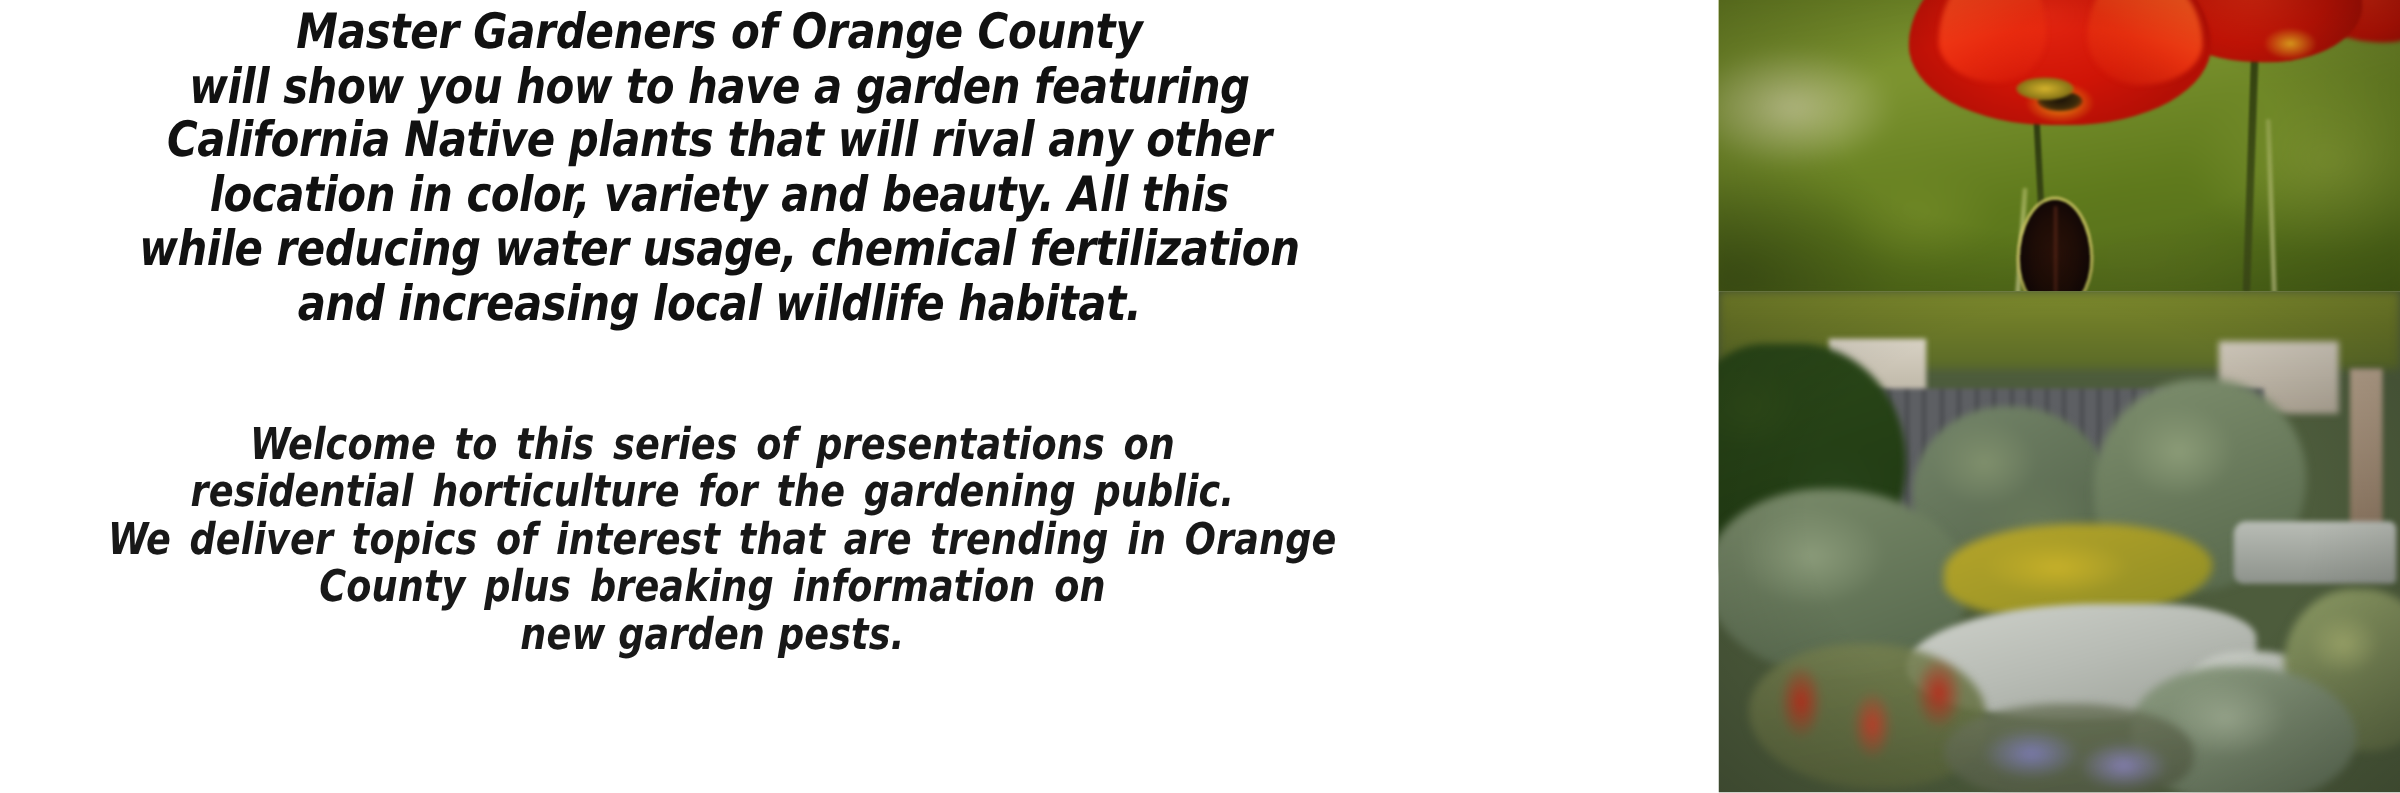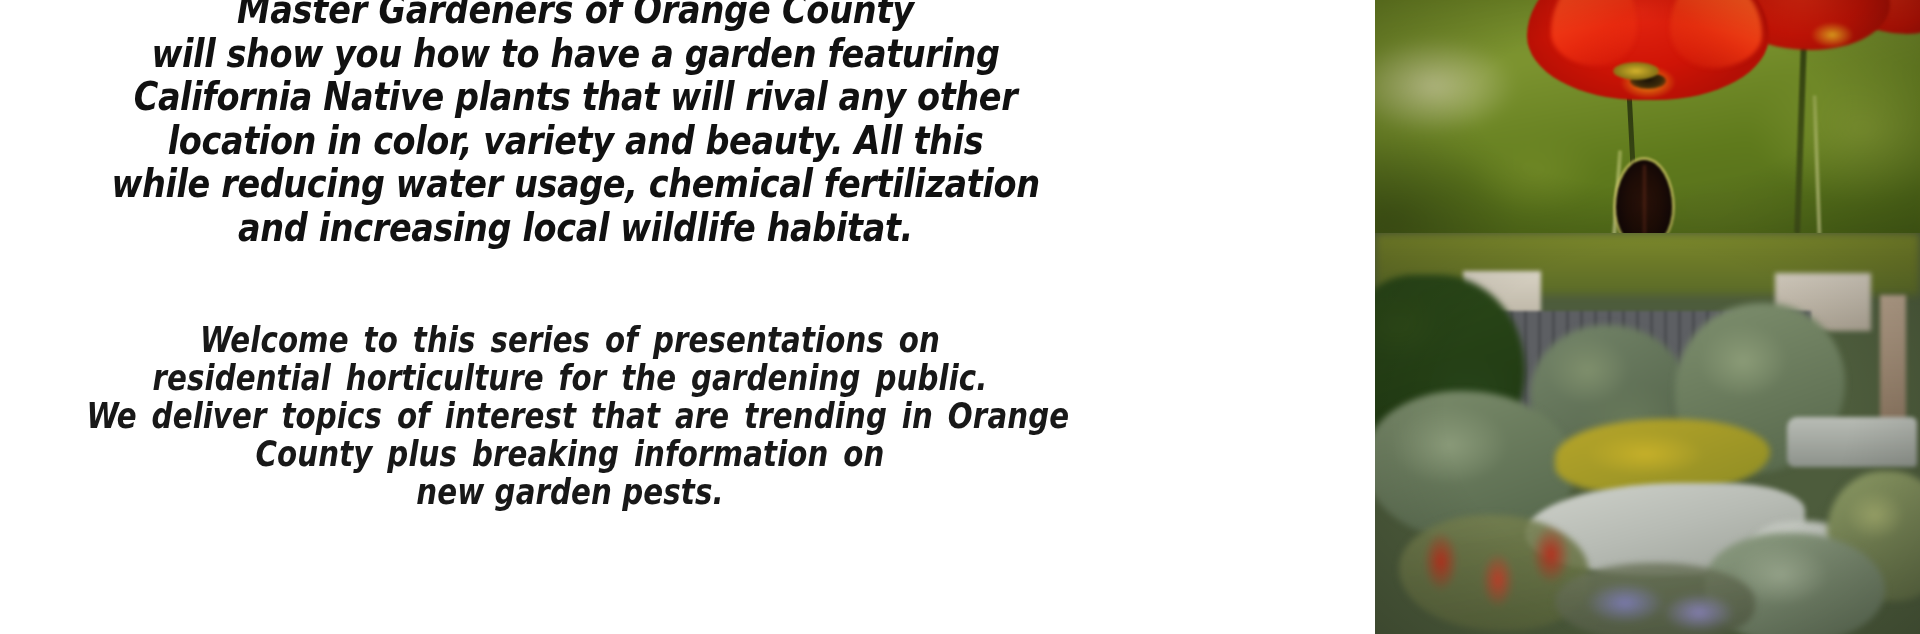--- a/index.html
+++ b/index.html
@@ -16,21 +16,21 @@
   }
 
   
   .text-col {
     position:absolute;
     left:0; top:0;
     width:1130px; height:634px;
     display:flex;
     flex-direction:column;
     align-items:center;
-    padding-top:0;
+    padding-top:16px;
   }
 
   .headline {
     width:1075px;
     margin-left:20px;
     text-align:center;
     font-family:"DejaVu Sans Condensed","Liberation Sans Narrow","Liberation Sans",sans-serif;
     font-weight:700;
     font-style:italic;
     font-size:39px;

